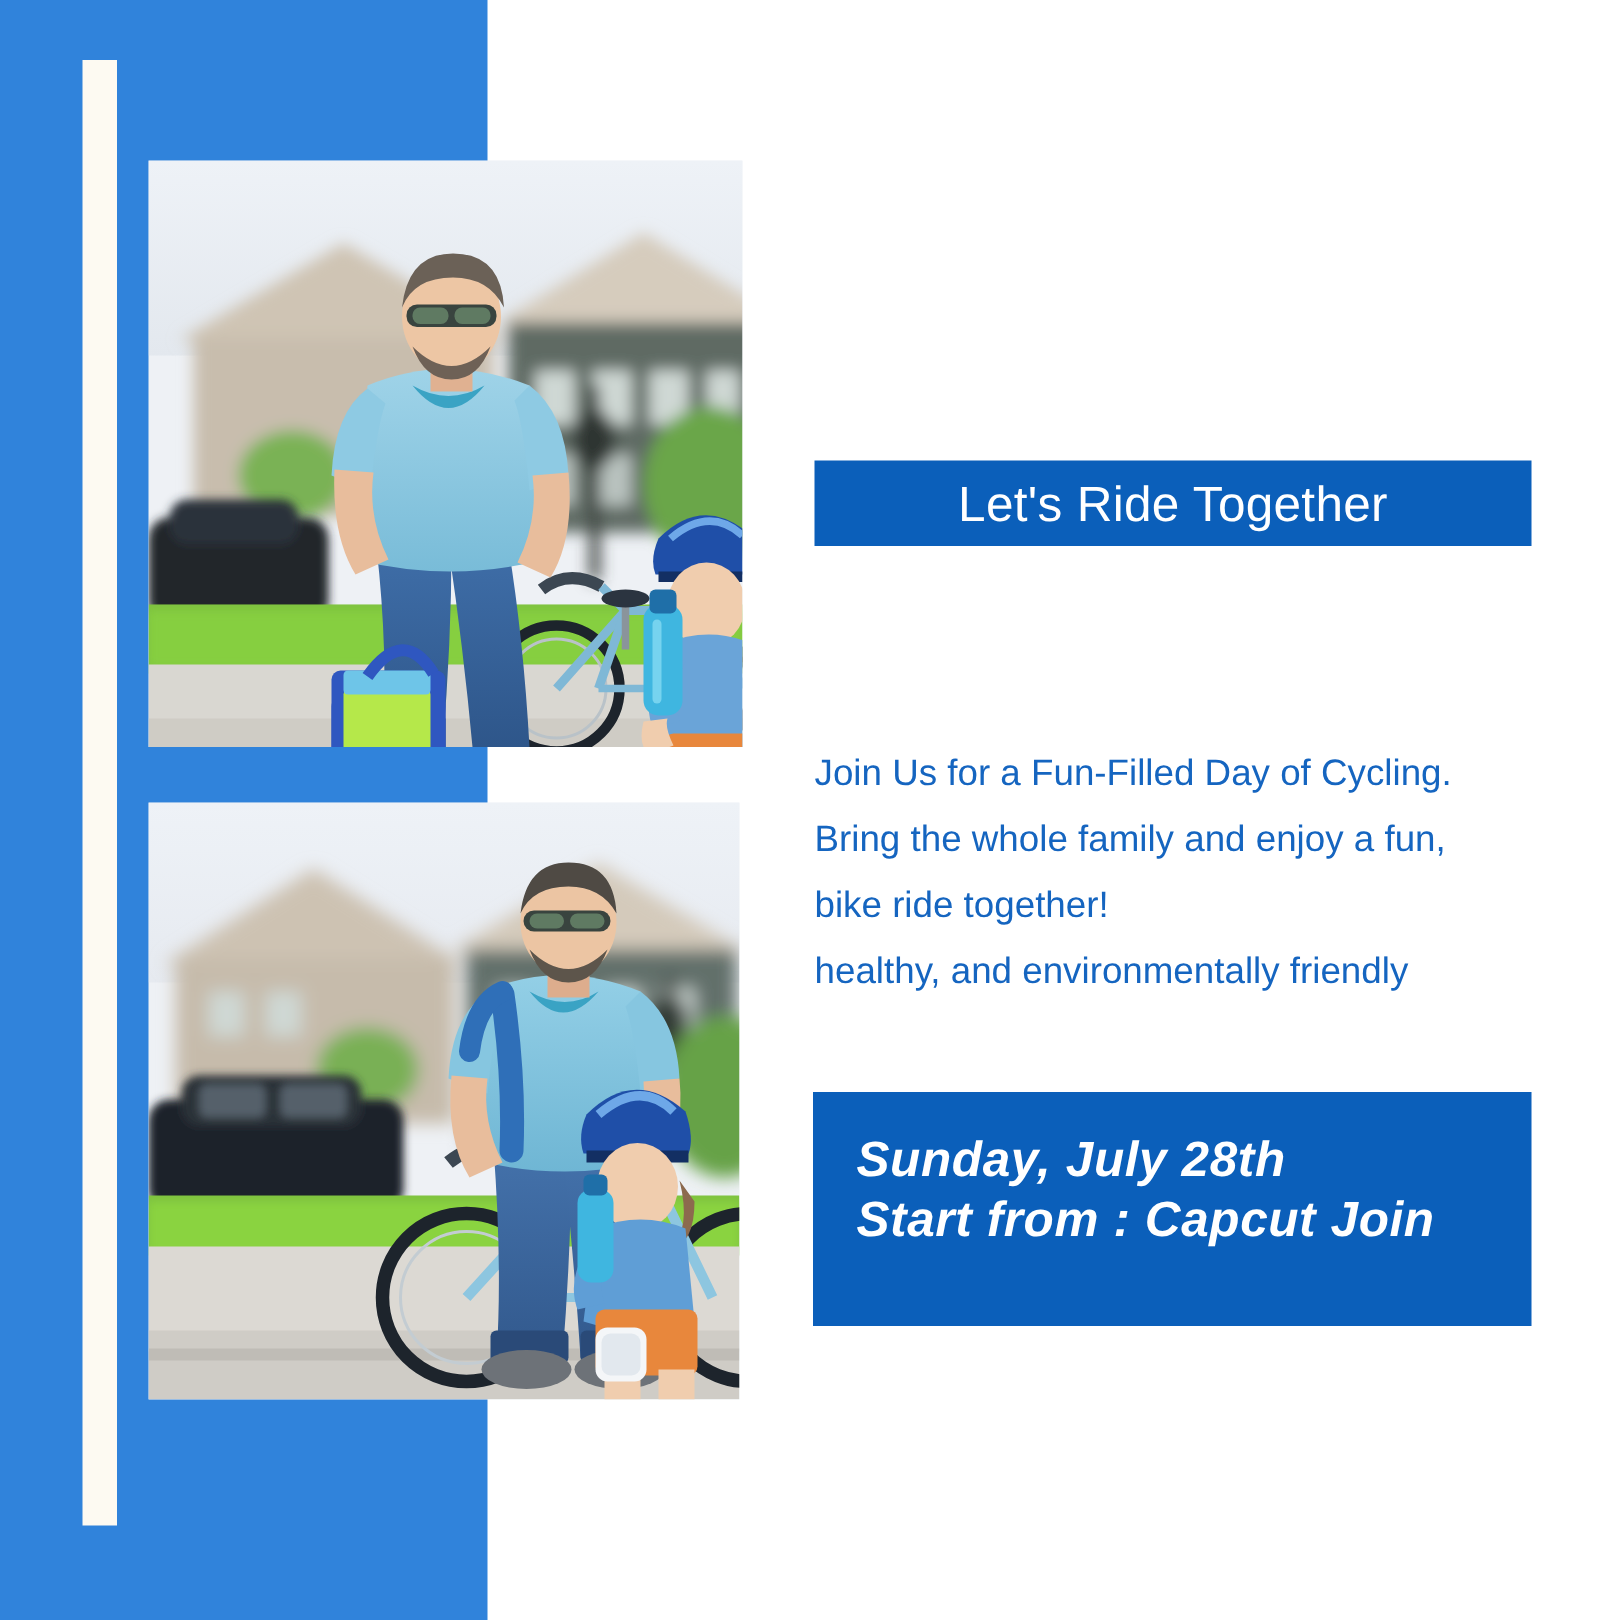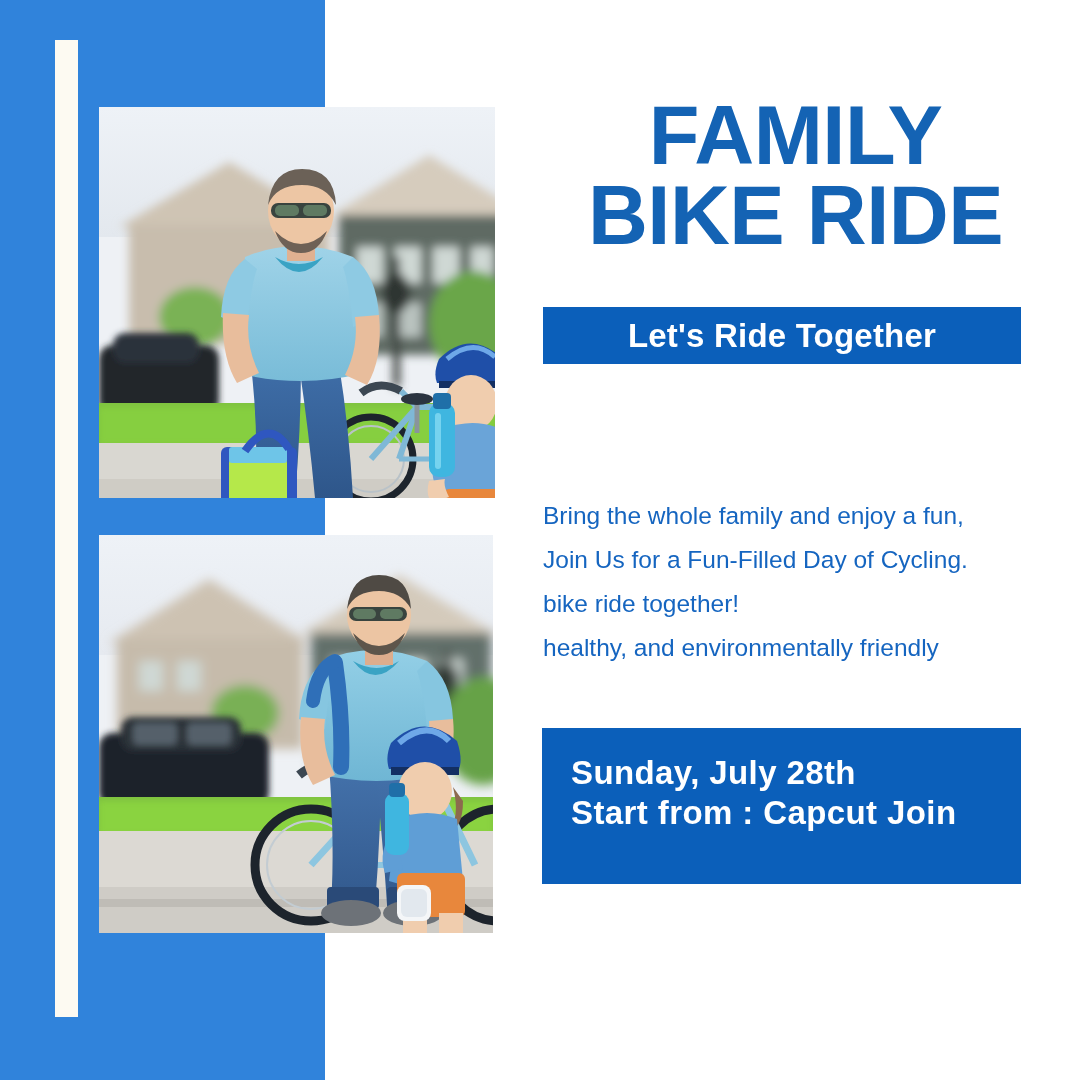--- a/index.html
+++ b/index.html
@@ -44,21 +44,21 @@
   }
   .headline .line1{display:block;}
   .headline .line2{display:block;}
 
   .subbanner{
     position:absolute;left:19px;top:307px;width:478px;height:57px;
     background:#0B5FBA;
     display:flex;align-items:center;justify-content:center;
   }
   .subbanner span{
-    color:#ffffff;font-weight:bold;font-size:33px;letter-spacing:0.2px;
+    color:#ffffff;font-weight:normal;font-size:33px;letter-spacing:0.2px;
   }
 
   .body-copy{
     position:absolute;left:19px;top:494px;width:500px;
     color:#1565C0;
     font-size:24.5px;
     line-height:44px;
     font-weight:normal;
   }
   .body-copy p{margin:0;}
@@ -67,20 +67,21 @@
     position:absolute;left:18px;top:728px;width:479px;height:156px;
     background:#0B5FBA;
   }
   .details-box .lines{
     position:absolute;left:29px;top:25px;right:10px;
     color:#ffffff;
     font-weight:bold;
     font-size:33px;
     line-height:40px;
     letter-spacing:0.4px;
+    font-style:italic;
   }
   .details-box .lines div{white-space:pre;}
 
   .register{
     position:absolute;left:19px;top:932px;width:500px;
     text-align:center;
   }
   .register a, .register span.reg-text{
     color:#1463B4;
     font-weight:bold;
@@ -349,32 +350,28 @@
         <rect x="290" y="248" width="16" height="14" rx="4" fill="#1f6fa8"></rect>
 
         <ellipse cx="314" cy="414" rx="22" ry="11" fill="#2f3f7a"></ellipse>
         <ellipse cx="352" cy="414" rx="22" ry="11" fill="#2f3f7a"></ellipse>
       </g>
     </svg>
   </div>
 
   <div class="right-col">
 
-    <div class="headline">
-      <span class="line1">FAMILY</span>
-      <span class="line2">BIKE RIDE</span>
-    </div>
 
     <div class="subbanner">
       <span>Let's Ride Together</span>
     </div>
 
     <div class="body-copy">
+      <p>Join Us for a Fun-Filled Day of Cycling.</p>
       <p>Bring the whole family and enjoy a fun,</p>
-      <p>Join Us for a Fun-Filled Day of Cycling.</p>
       <p>bike ride together!</p>
       <p>healthy, and environmentally friendly</p>
     </div>
 
     <div class="details-box">
       <div class="lines">
         <div>Sunday, July 28th</div>
         <div>Start from : Capcut Join</div>
       </div>
     </div>

